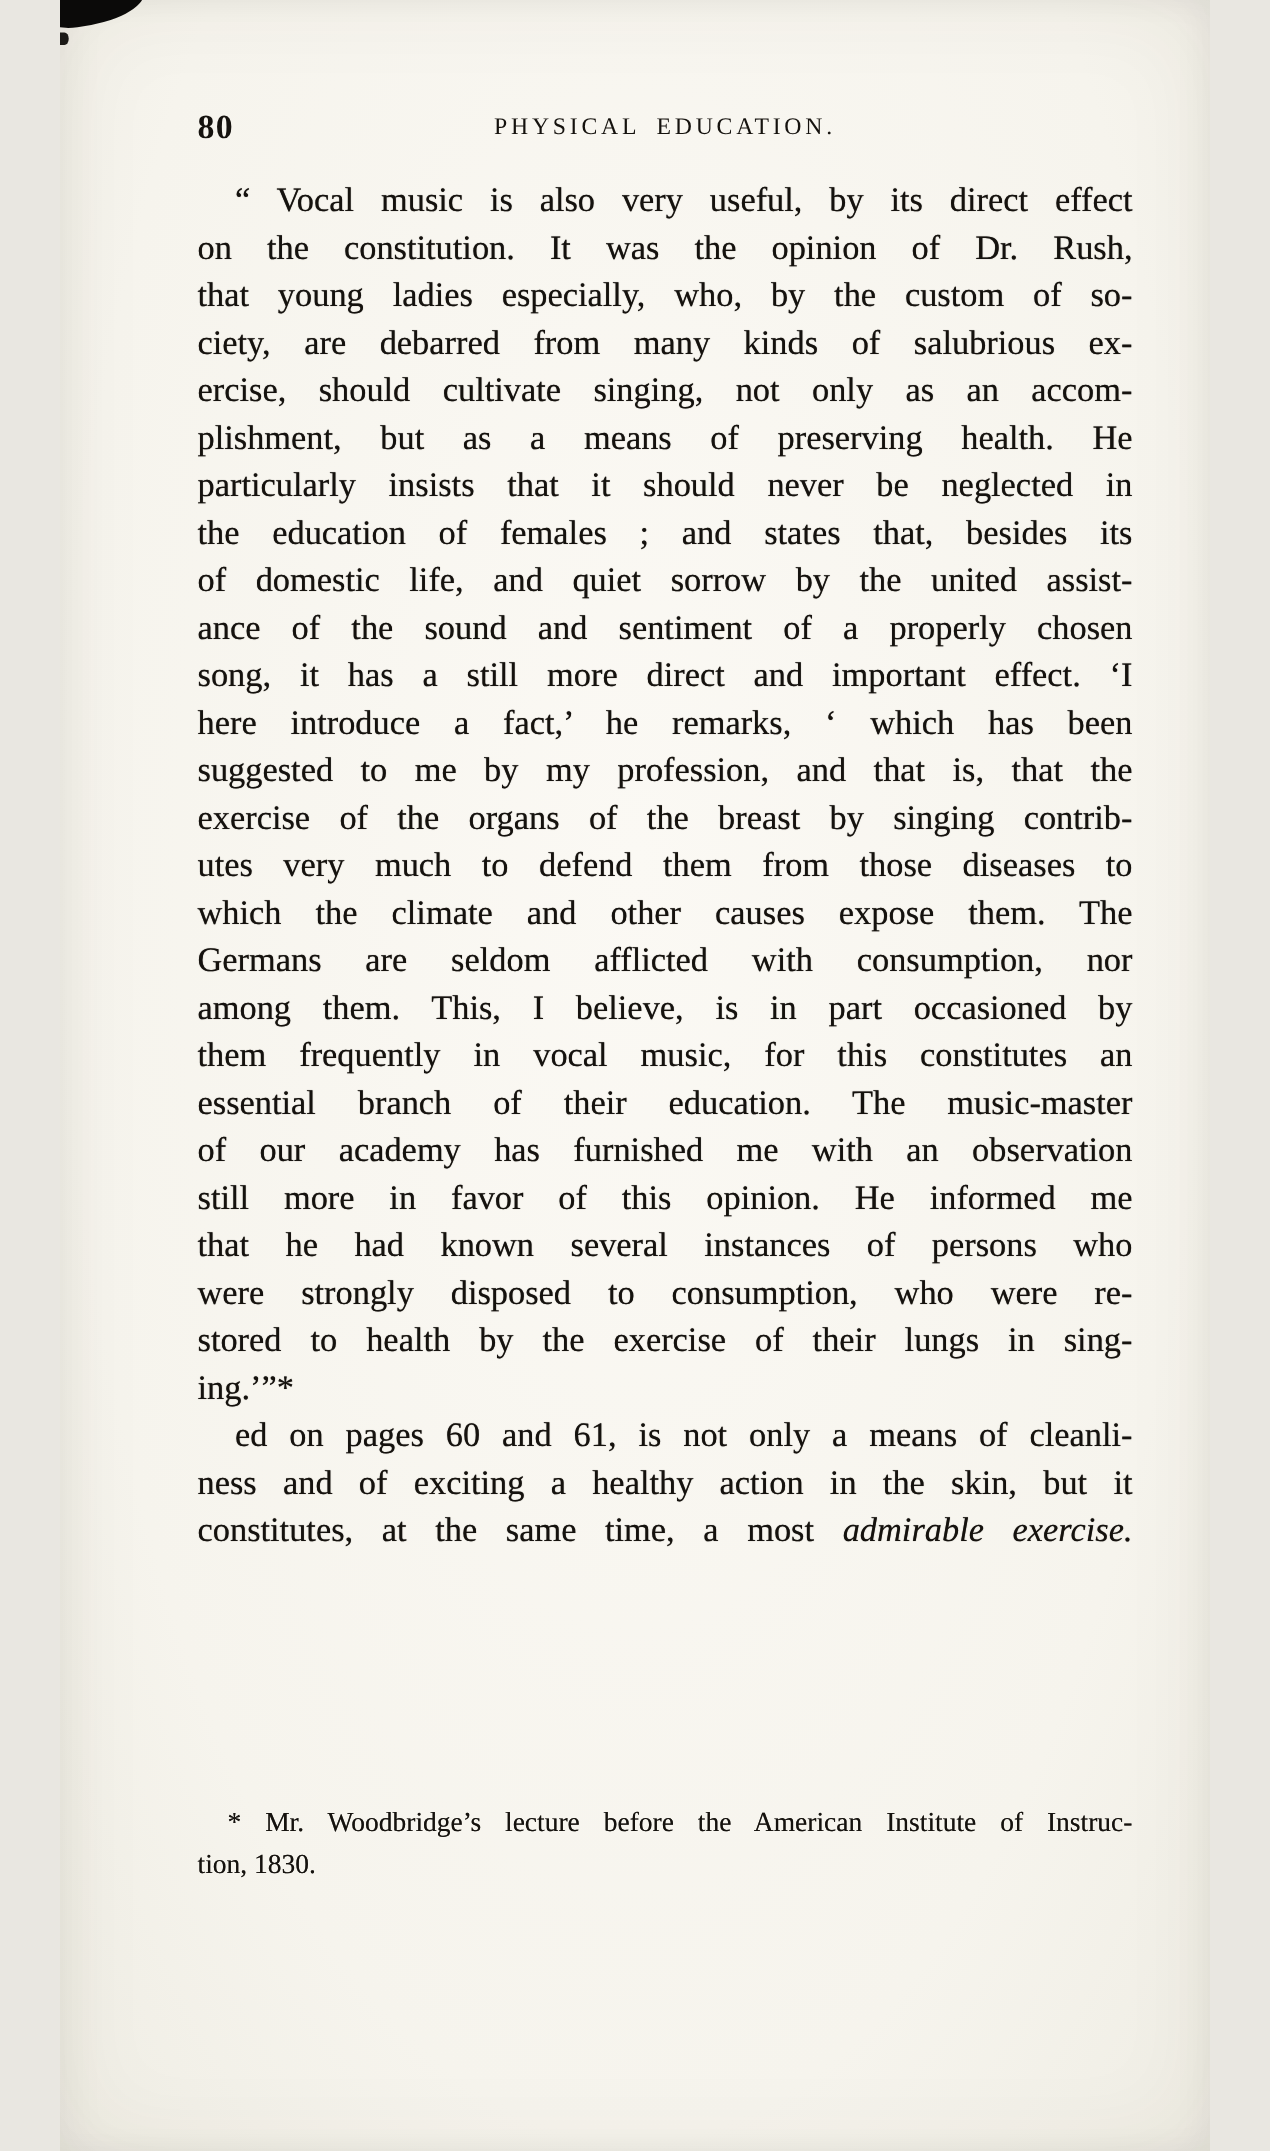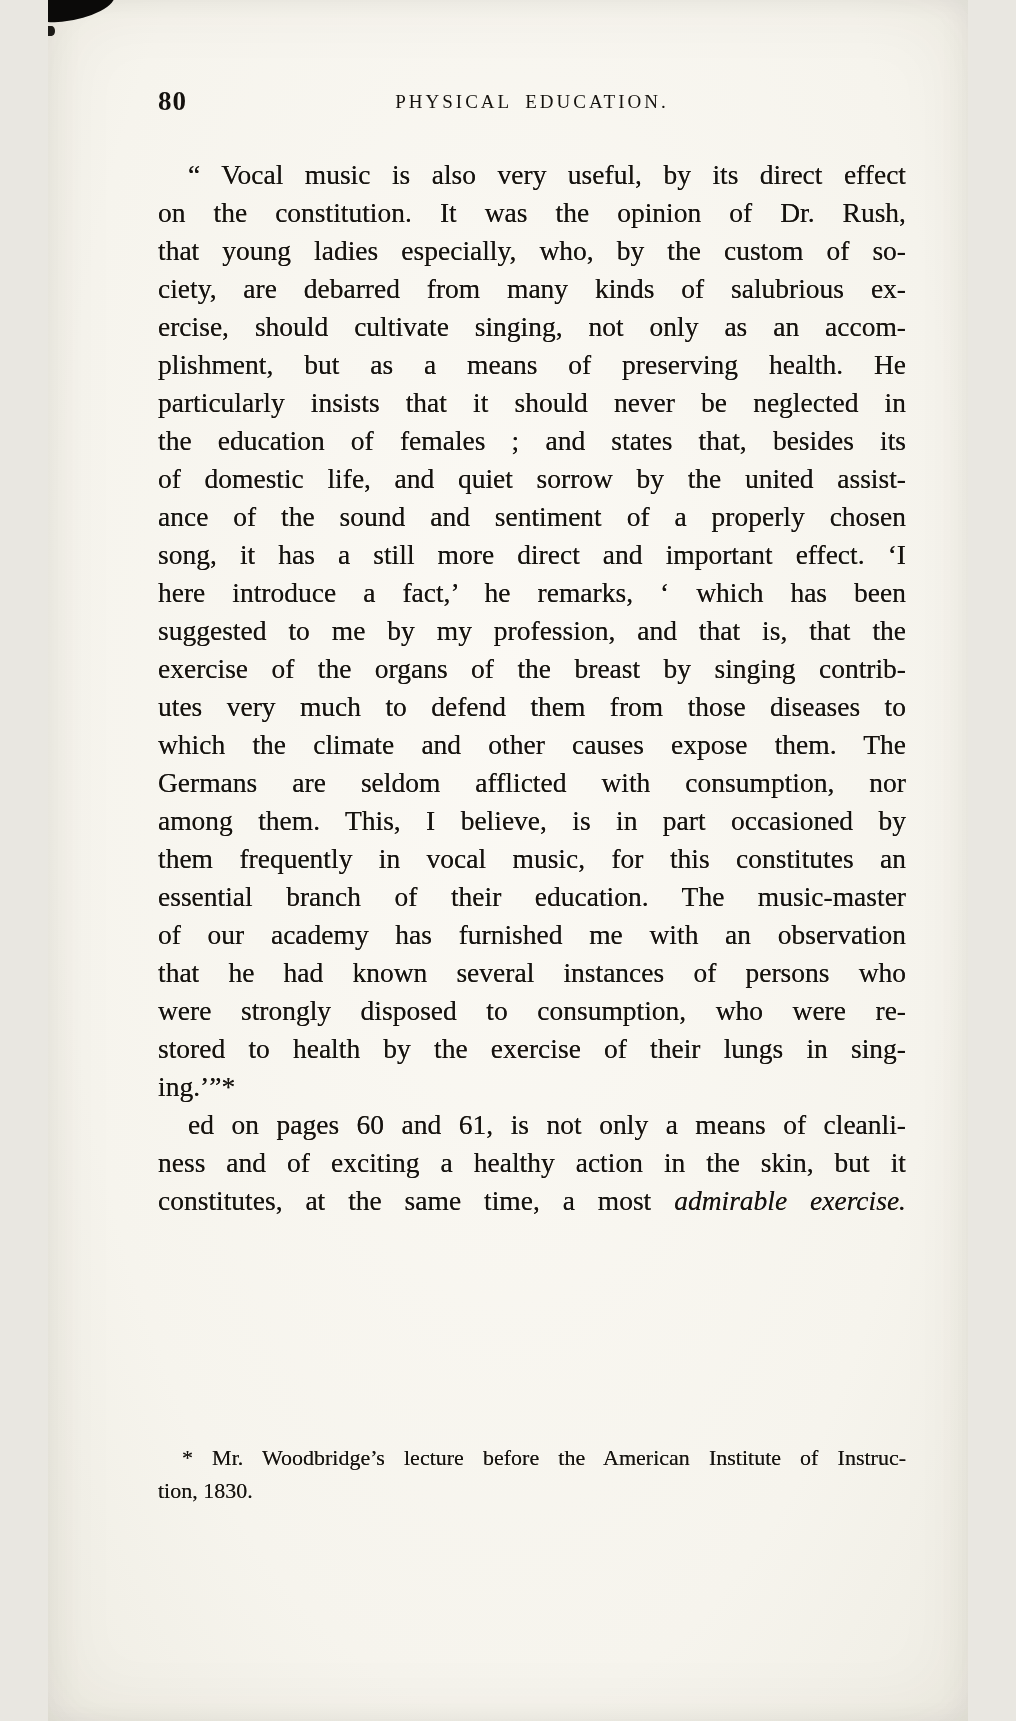--- a/index.html
+++ b/index.html
@@ -48,21 +48,21 @@
     display: block;
     text-align: center;
     font-size: 19px;
     letter-spacing: 3px;
     font-weight: 400;
     padding-top: 7px;
     word-spacing: 6px;
   }
   .body-text {
     position: absolute;
-    top: 156px;
+    top: 141px;
     left: 110px;
     width: 748px;
     font-size: 27.5px;
     line-height: 38px;
     text-shadow: 0 0 0.6px rgba(21,18,14,0.75);
   }
   .line {
     text-align: justify;
     text-align-last: justify;
   }
@@ -112,20 +112,21 @@
         <div class="line">here introduce a fact,’ he remarks, ‘ which has been</div>
         <div class="line">suggested to me by my profession, and that is, that the</div>
         <div class="line">exercise of the organs of the breast by singing contrib-</div>
         <div class="line">utes very much to defend them from those diseases to</div>
         <div class="line">which the climate and other causes expose them. The</div>
         <div class="line">Germans are seldom afflicted with consumption, nor</div>
         <div class="line">among them. This, I believe, is in part occasioned by</div>
         <div class="line">them frequently in vocal music, for this constitutes an</div>
         <div class="line">essential branch of their education. The music-master</div>
         <div class="line">of our academy has furnished me with an observation</div>
+        <div class="line">still more in favor of this opinion. He informed me</div>
         <div class="line">that he had known several instances of persons who</div>
         <div class="line">were strongly disposed to consumption, who were re-</div>
         <div class="line">stored to health by the exercise of their lungs in sing-</div>
         <div class="line last">ing.’”*</div>
       </div>
     <div class="para">
         <div class="line">ed on pages 60 and 61, is not only a means of cleanli-</div>
         <div class="line">ness and of exciting a healthy action in the skin, but it</div>
       </div>
     <div class="line"><span>constitutes, at the same time, a most </span><span class="italic">admirable exercise.</span></div>

